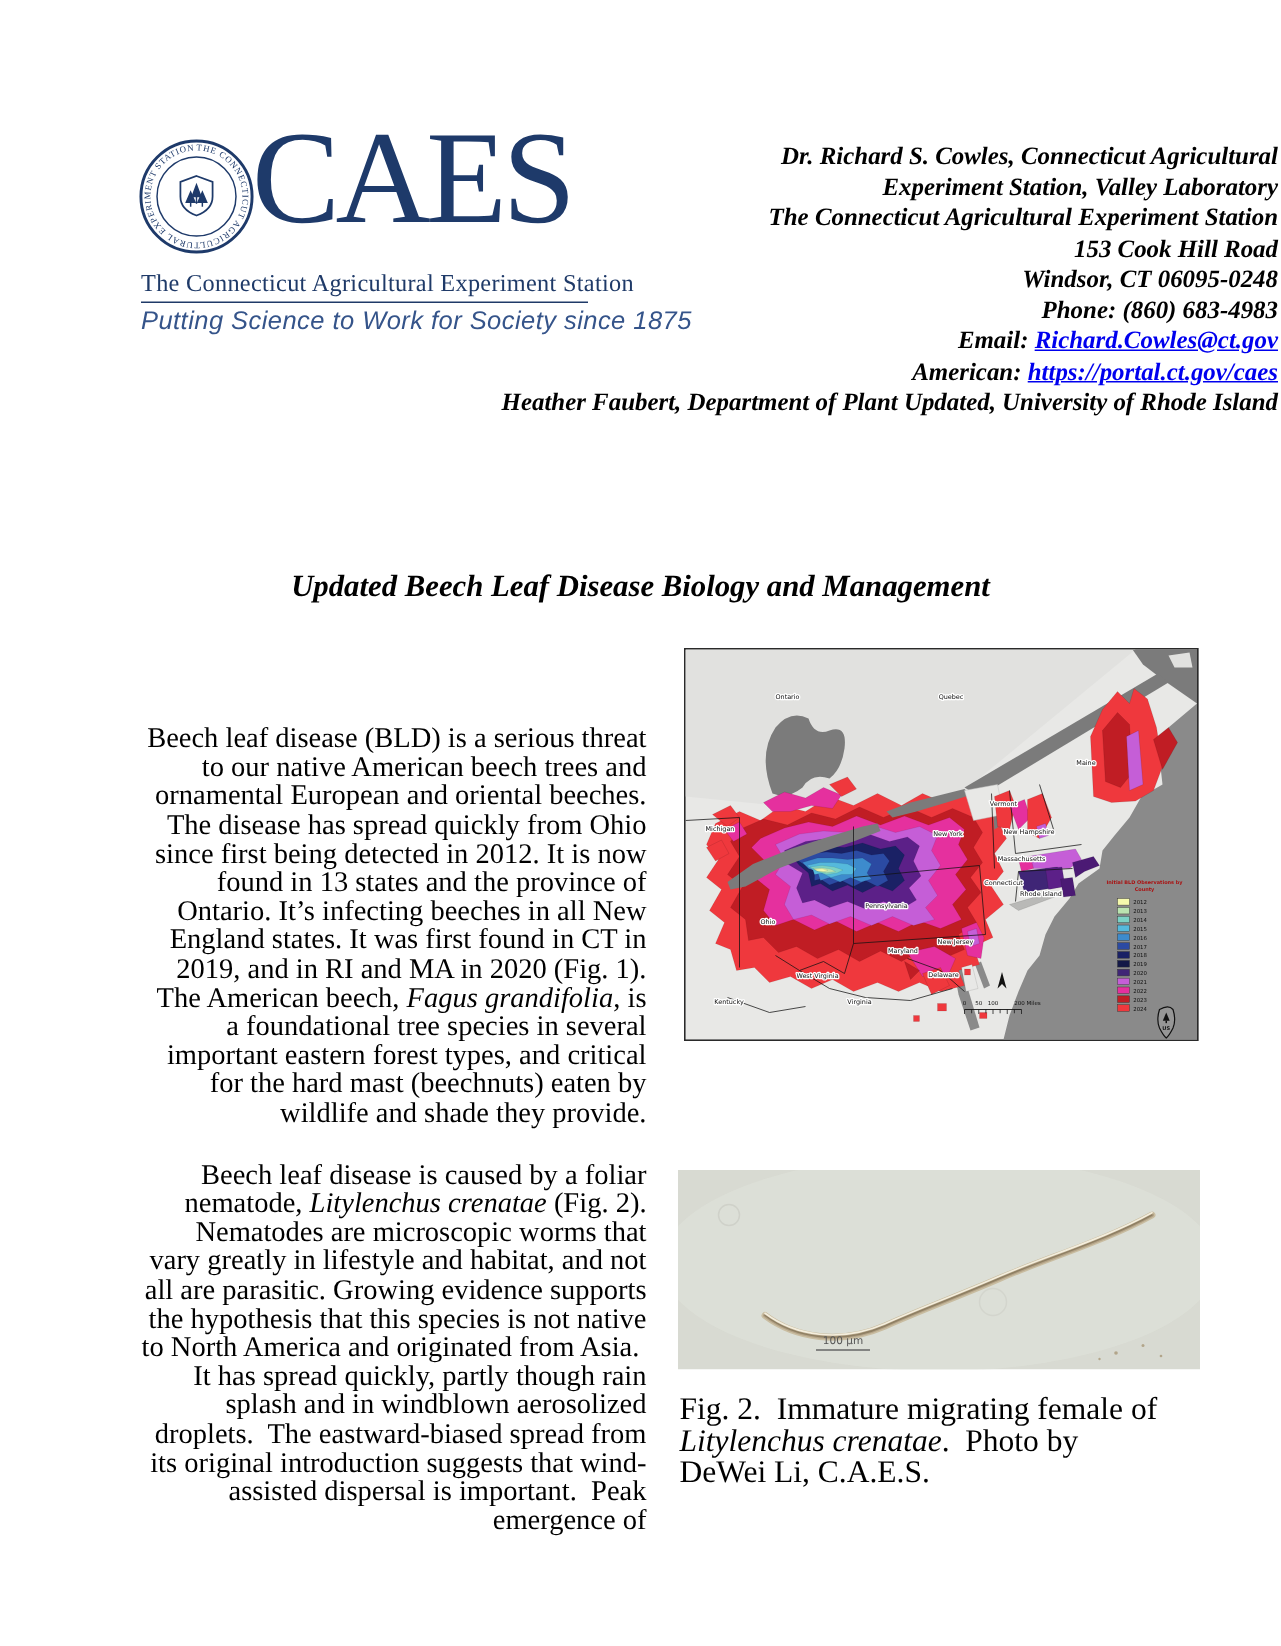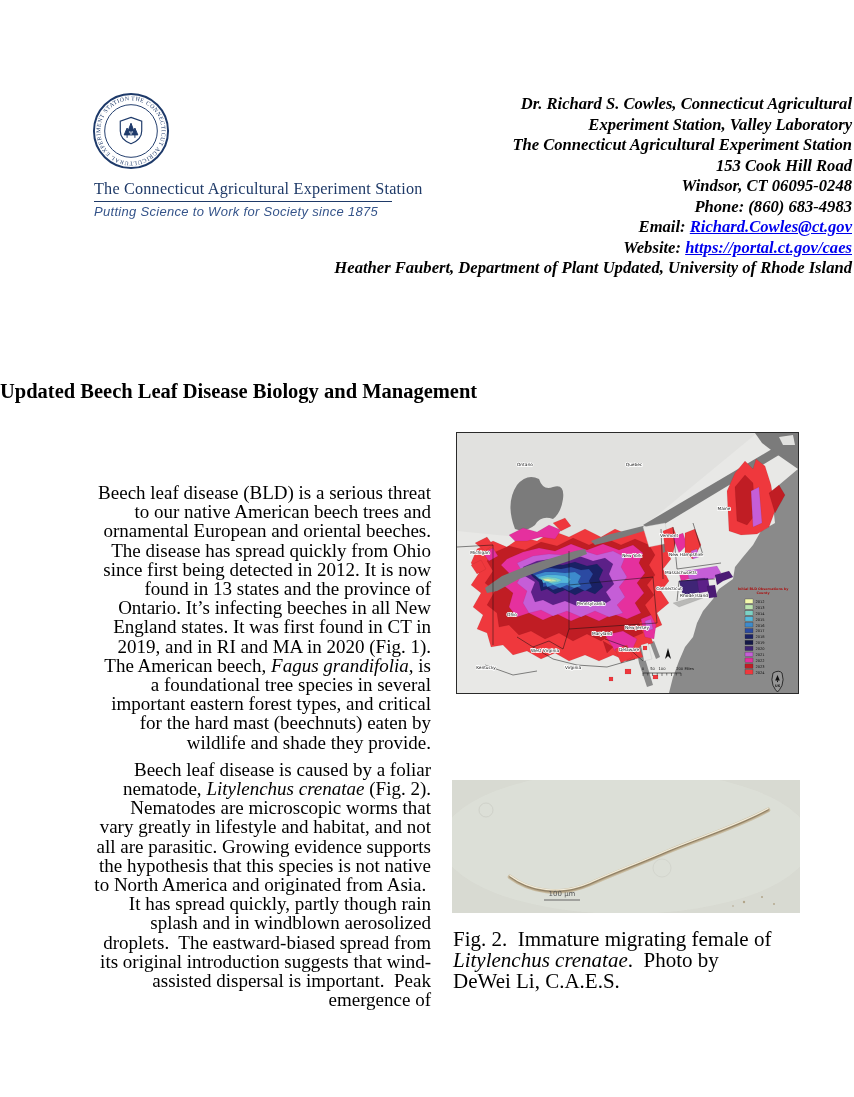--- a/index.html
+++ b/index.html
@@ -5,32 +5,32 @@
   html,body{margin:0;padding:0;background:#ffffff;}
   #page{position:relative;width:854px;height:1097px;background:#ffffff;overflow:hidden;
         font-family:"Liberation Serif",serif;color:#000;}
   .abs{position:absolute;}
   
   #caes-acronym{left:168px;top:76px;font-size:88px;line-height:88px;letter-spacing:-3px;
         color:#1e3a6a;font-weight:500;}
   #org-name{left:94px;top:180px;font-size:16.2px;color:#1f3a68;letter-spacing:.2px;white-space:nowrap;}
   #logo-rule{left:94px;top:201px;width:298px;height:1.3px;background:#1f3a68;}
   #tagline{left:94px;top:204px;font-family:"Liberation Sans",sans-serif;font-style:italic;
-        font-size:13px;color:#35548a;letter-spacing:.3px;white-space:nowrap;}
+        font-size:17px;color:#35548a;letter-spacing:.3px;white-space:nowrap;}
   
   #contact{right:2px;top:94px;width:770px;text-align:right;font-weight:bold;font-style:italic;
         font-size:16.6px;line-height:20.5px;}
   #contact .cl{white-space:nowrap;}
   #contact a{font-weight:bold;font-style:italic;text-decoration:underline;}
   
-  #doc-title{left:0;top:380px;width:854px;text-align:left;font-weight:bold;font-size:20.5px;}
+  #doc-title{left:0;top:380px;width:854px;text-align:center;font-weight:bold;font-size:20.5px;font-style:italic;}
   
   #body-col{left:94px;top:483px;width:337px;font-size:19px;line-height:19.2px;text-align:right;}
   #body-col p{margin:0;}
-  #body-col p + p{margin-top:8px;}
+  #body-col p + p{margin-top:22px;}
   .it{font-style:italic;}
   
   #fig1-wrap{left:456px;top:432px;width:341px;height:260px;border:1px solid #2a2a2a;background:#8a8a8a;}
   #fig1-caption{left:453px;top:698px;width:318px;font-size:16.4px;line-height:21px;}
   #fig2-wrap{left:452px;top:780px;width:348px;height:133px;}
   #fig2-caption{left:453px;top:929px;width:322px;font-size:21px;line-height:21px;}
   svg{display:block;}
   
   .slbl{font:4.3px "DejaVu Sans",sans-serif;fill:#111;text-anchor:middle;
         paint-order:stroke;stroke:#ffffff;stroke-width:1.7px;stroke-linejoin:round;}
@@ -58,38 +58,39 @@
       <g stroke="#1e3a6a" stroke-width="1" fill="#1e3a6a">
         <path d="M33,44 l3,-7 l3,7 z"></path>
           <line x1="36" y1="44" x2="36" y2="47"></line>
         <path d="M37,40 l3,-8 l3,8 z"></path>
           <line x1="40" y1="40" x2="40" y2="45"></line>
         <path d="M41,44 l3,-7 l3,7 z"></path>
           <line x1="44" y1="44" x2="44" y2="47"></line>
       </g>
     </svg>
   </div>
+  <div class="abs" id="caes-acronym">CAES</div>
   <div class="abs" id="org-name">The Connecticut Agricultural Experiment Station</div>
   <div class="abs" id="logo-rule"></div>
   <div class="abs" id="tagline">Putting Science to Work for Society since 1875</div>
 
   <div class="abs" id="contact">
     <div id="contact-lines-top">
         <div class="cl">Dr. Richard S. Cowles, Connecticut Agricultural</div>
         <div class="cl">Experiment Station, Valley Laboratory</div>
         <div class="cl">The Connecticut Agricultural Experiment Station</div>
         <div class="cl">153 Cook Hill Road</div>
         <div class="cl">Windsor, CT 06095-0248</div>
         <div class="cl">Phone: (860) 683-4983</div>
       </div>
     <div class="cl">
       <span>Email: </span><a href="#" style="color:#0000ee;">Richard.Cowles@ct.gov</a>
     </div>
     <div class="cl">
-      <span>Website: </span><a href="#" style="color:#0000ee;">https://portal.ct.gov/caes</a>
+      <span>American: </span><a href="#" style="color:#0000ee;">https://portal.ct.gov/caes</a>
     </div>
     <div id="contact-lines-bottom">
         <div class="cl">Heather Faubert, Department of Plant Updated, University of Rhode Island</div>
       </div>
   </div>
 
   <div class="abs" id="doc-title">Updated Beech Leaf Disease Biology and Management</div>
 
   <div class="abs" id="body-col">
     <p><span>Beech leaf disease (BLD) is a serious threat to our native American beech trees and ornamental European and oriental beeches. The disease has spread quickly from Ohio since first being detected in 2012. It is now found in 13 states and the province of Ontario. It’s infecting beeches in all New England states. It was first found in CT in 2019, and in RI and MA in 2020 (Fig. 1). The American beech, </span><span class="it">Fagus grandifolia</span><span>, is a foundational tree species in several important eastern forest types, and critical for the hard mast (beechnuts) eaten by wildlife and shade they provide.</span></p>

